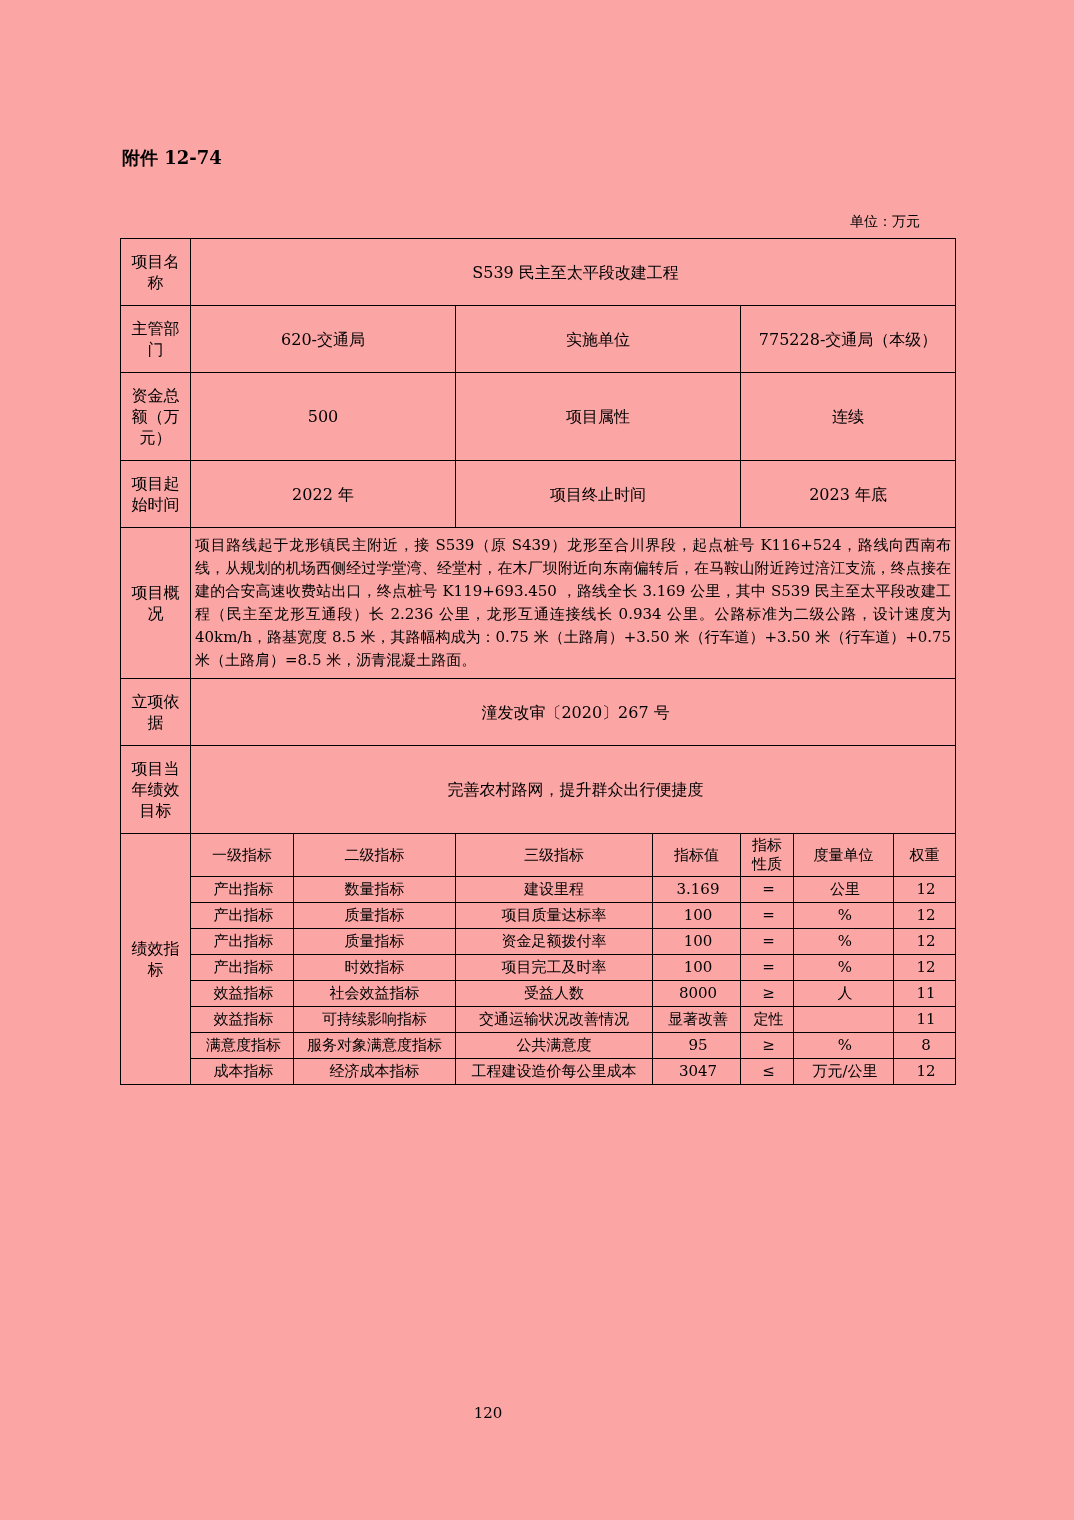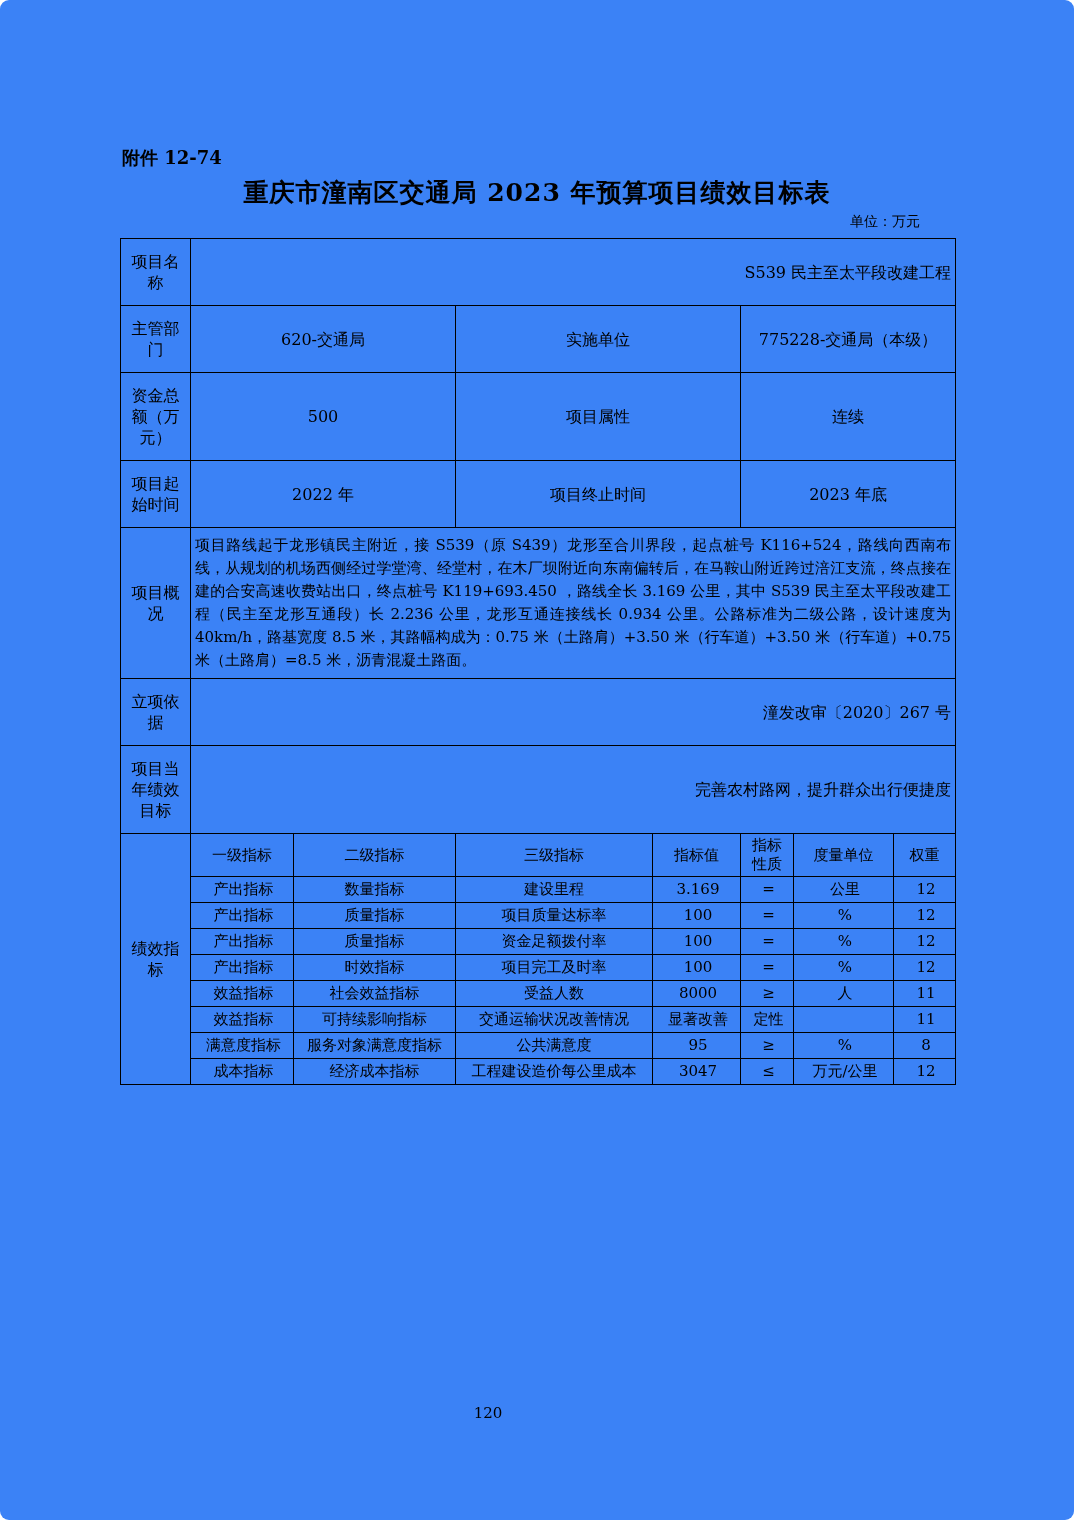--- a/index.html
+++ b/index.html
@@ -2,21 +2,21 @@
 <html><head>
 <meta charset="utf-8">
 <style>
   * { margin:0; padding:0; box-sizing:border-box; }
   html,body { background:#ffffff; }
   body {
     width:1074px; height:1520px; position:relative;
     font-family:"DejaVu Serif","Liberation Serif",serif;
     color:#000;
   }
-  .page { position:absolute; inset:0; background:#3b82f6;border-radius:9px; }
+  .page { position:absolute; inset:0; background:#fca5a5; }
 
   .attachment {
     position:absolute; left:122px; top:146px;
     font-size:18px; font-weight:bold;
   }
   .title {
     position:absolute; left:0; top:176px; width:1074px;
     text-align:center; font-size:25px; font-weight:bold; letter-spacing:1px;
   }
   .unit-note {
@@ -29,21 +29,21 @@
     border-collapse:collapse; table-layout:fixed;
   }
   td {
     border:1px solid #000;
     font-size:16px; line-height:21px;
     vertical-align:middle; text-align:center;
     padding:2px 4px; overflow:hidden;
     word-break:break-word;
   }
   td.label { padding:12px 6px; }
-  td.left { text-align:right; padding-left:9px; }
+  td.left { text-align:center; padding-left:9px; }
   td.justify {
     text-align:justify; padding:6px 4px;
     font-size:15px; line-height:23px; vertical-align:top;
   }
 
   tr.tr-name   td { height:44px; }
   tr.tr-dept   td { height:49px; }
   tr.tr-fund   td { height:58px; }
   tr.tr-time   td { height:43px; }
   tr.tr-overview td.justify { height:139px; }
@@ -60,21 +60,20 @@
     position:absolute; top:1404px; left:0; width:976px;
     text-align:center; font-size:15px;
   }
 </style>
 </head>
 <body>
 
 <div class="page">
 
   <div class="attachment">附件 12-74</div>
-  <div class="title">重庆市潼南区交通局 2023 年预算项目绩效目标表</div>
   <div class="unit-note">单位：万元</div>
 
   <table class="main-table">
     <colgroup>
       <col style="width:70px">
         <col style="width:103px">
         <col style="width:162px">
         <col style="width:197px">
       <col style="width:88px">
         <col style="width:53px">

